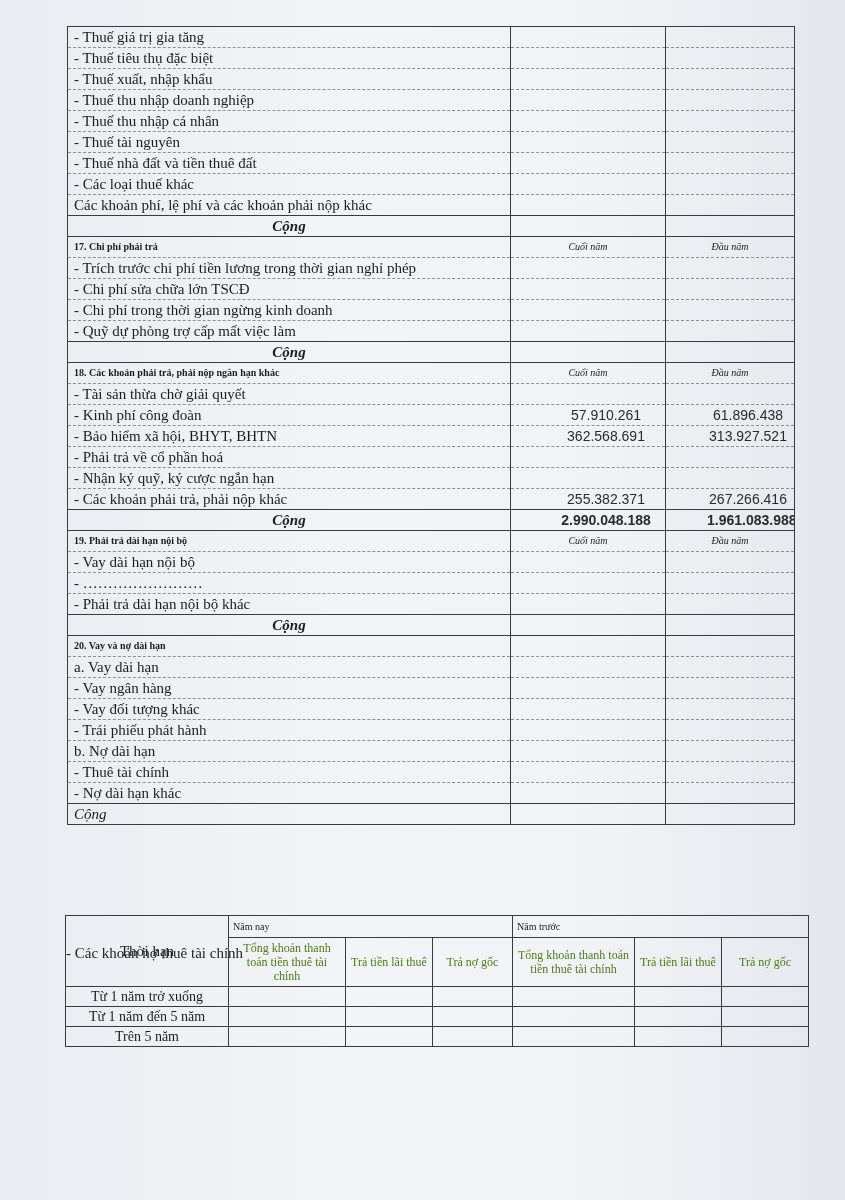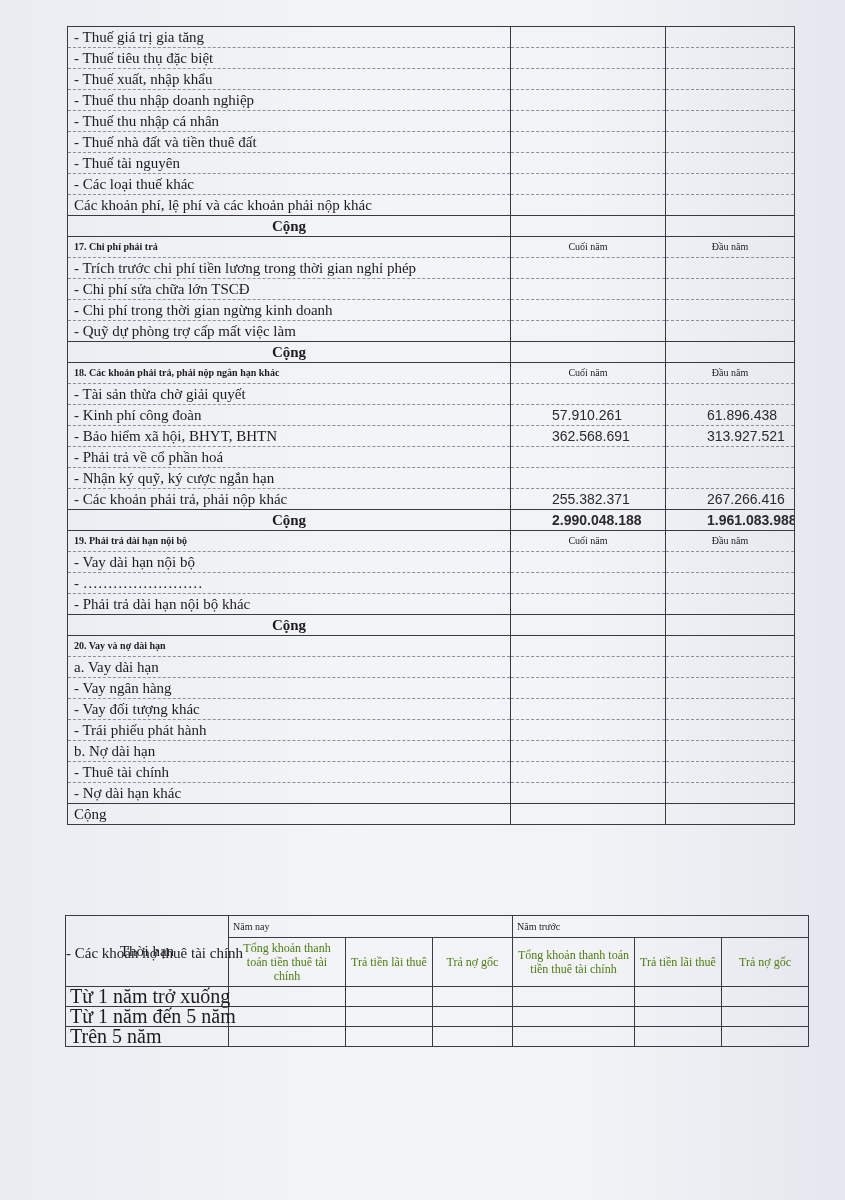--- a/index.html
+++ b/index.html
@@ -30,26 +30,26 @@
     white-space: nowrap;
     overflow: hidden;
     line-height: 20px;
     vertical-align: middle;
   }
   table.notes col.c1 { width: 443px; }
   table.notes col.c2 { width: 155px; }
   table.notes col.c3 { width: 129px; }
   table.notes tr.first td { border-top: 1px solid #3a3a40; }
   table.notes tr.heading td { border-top: 1.5px solid #3a3a40; font-weight: bold; font-size: 10px; }
-  table.notes tr.heading td.colhead { font-weight: normal; text-align: center; }
+  table.notes tr.heading td.colhead { font-weight: normal; text-align: center; font-style: italic; }
   table.notes tr.total td { border-top: 1.5px solid #3a3a40; border-bottom: 1.5px solid #3a3a40; }
-  table.notes tr.total td.label { text-align: center; font-weight: bold; }
+  table.notes tr.total td.label { text-align: center; font-weight: bold; font-style: italic; }
   table.notes tr.total-left td.label { text-align: left; font-weight: normal; }
   table.notes td.num {
-    text-align: left;
+    text-align: center;
     font-family: "Liberation Sans", "DejaVu Sans", sans-serif;
     font-size: 14px;
     color: #2a2a2e;
     padding-right: 5px;
     padding-left: 41px;
   }
   table.notes tr.total td.num { font-weight: bold; }
 
   
   .lease-caption {
@@ -75,21 +75,21 @@
   table.lease td, table.lease th {
     border: 1px solid #3a3a40;
     padding: 0 4px;
     font-weight: normal;
     vertical-align: middle;
   }
   table.lease th.group { height: 21px; text-align: left; font-size: 10px; line-height: 20px; }
   table.lease th.sub { height: 48px; text-align: center; font-size: 12px; line-height: 14px; color: #4d7c0f; }
   table.lease th.period-head { text-align: center; font-size: 15px; }
   table.lease td { height: 19px; line-height: 19px; border-top: 1px dashed #8c8f96; }
-  table.lease td.period { white-space: nowrap; font-size: 20px; }
+  table.lease td.period { white-space: nowrap; font-size: 14px; text-align: center; }
 </style>
 </head>
 <body>
 
 <div class="page">
 
   <table class="notes">
     <colgroup>
         <col class="c1">
         <col class="c2">
@@ -116,26 +116,26 @@
         <td>- Thuế thu nhập doanh nghiệp</td>
         <td></td>
         <td></td>
       </tr>
       <tr>
         <td>- Thuế thu nhập cá nhân</td>
         <td></td>
         <td></td>
       </tr>
       <tr>
+        <td>- Thuế tài nguyên</td>
+        <td></td>
+        <td></td>
+      </tr>
+      <tr>
         <td>- Thuế nhà đất và tiền thuê đất</td>
-        <td></td>
-        <td></td>
-      </tr>
-      <tr>
-        <td>- Thuế tài nguyên</td>
         <td></td>
         <td></td>
       </tr>
       <tr>
         <td>- Các loại thuế khác</td>
         <td></td>
         <td></td>
       </tr>
       <tr>
         <td>Các khoản phí, lệ phí và các khoản phải nộp khác</td>

